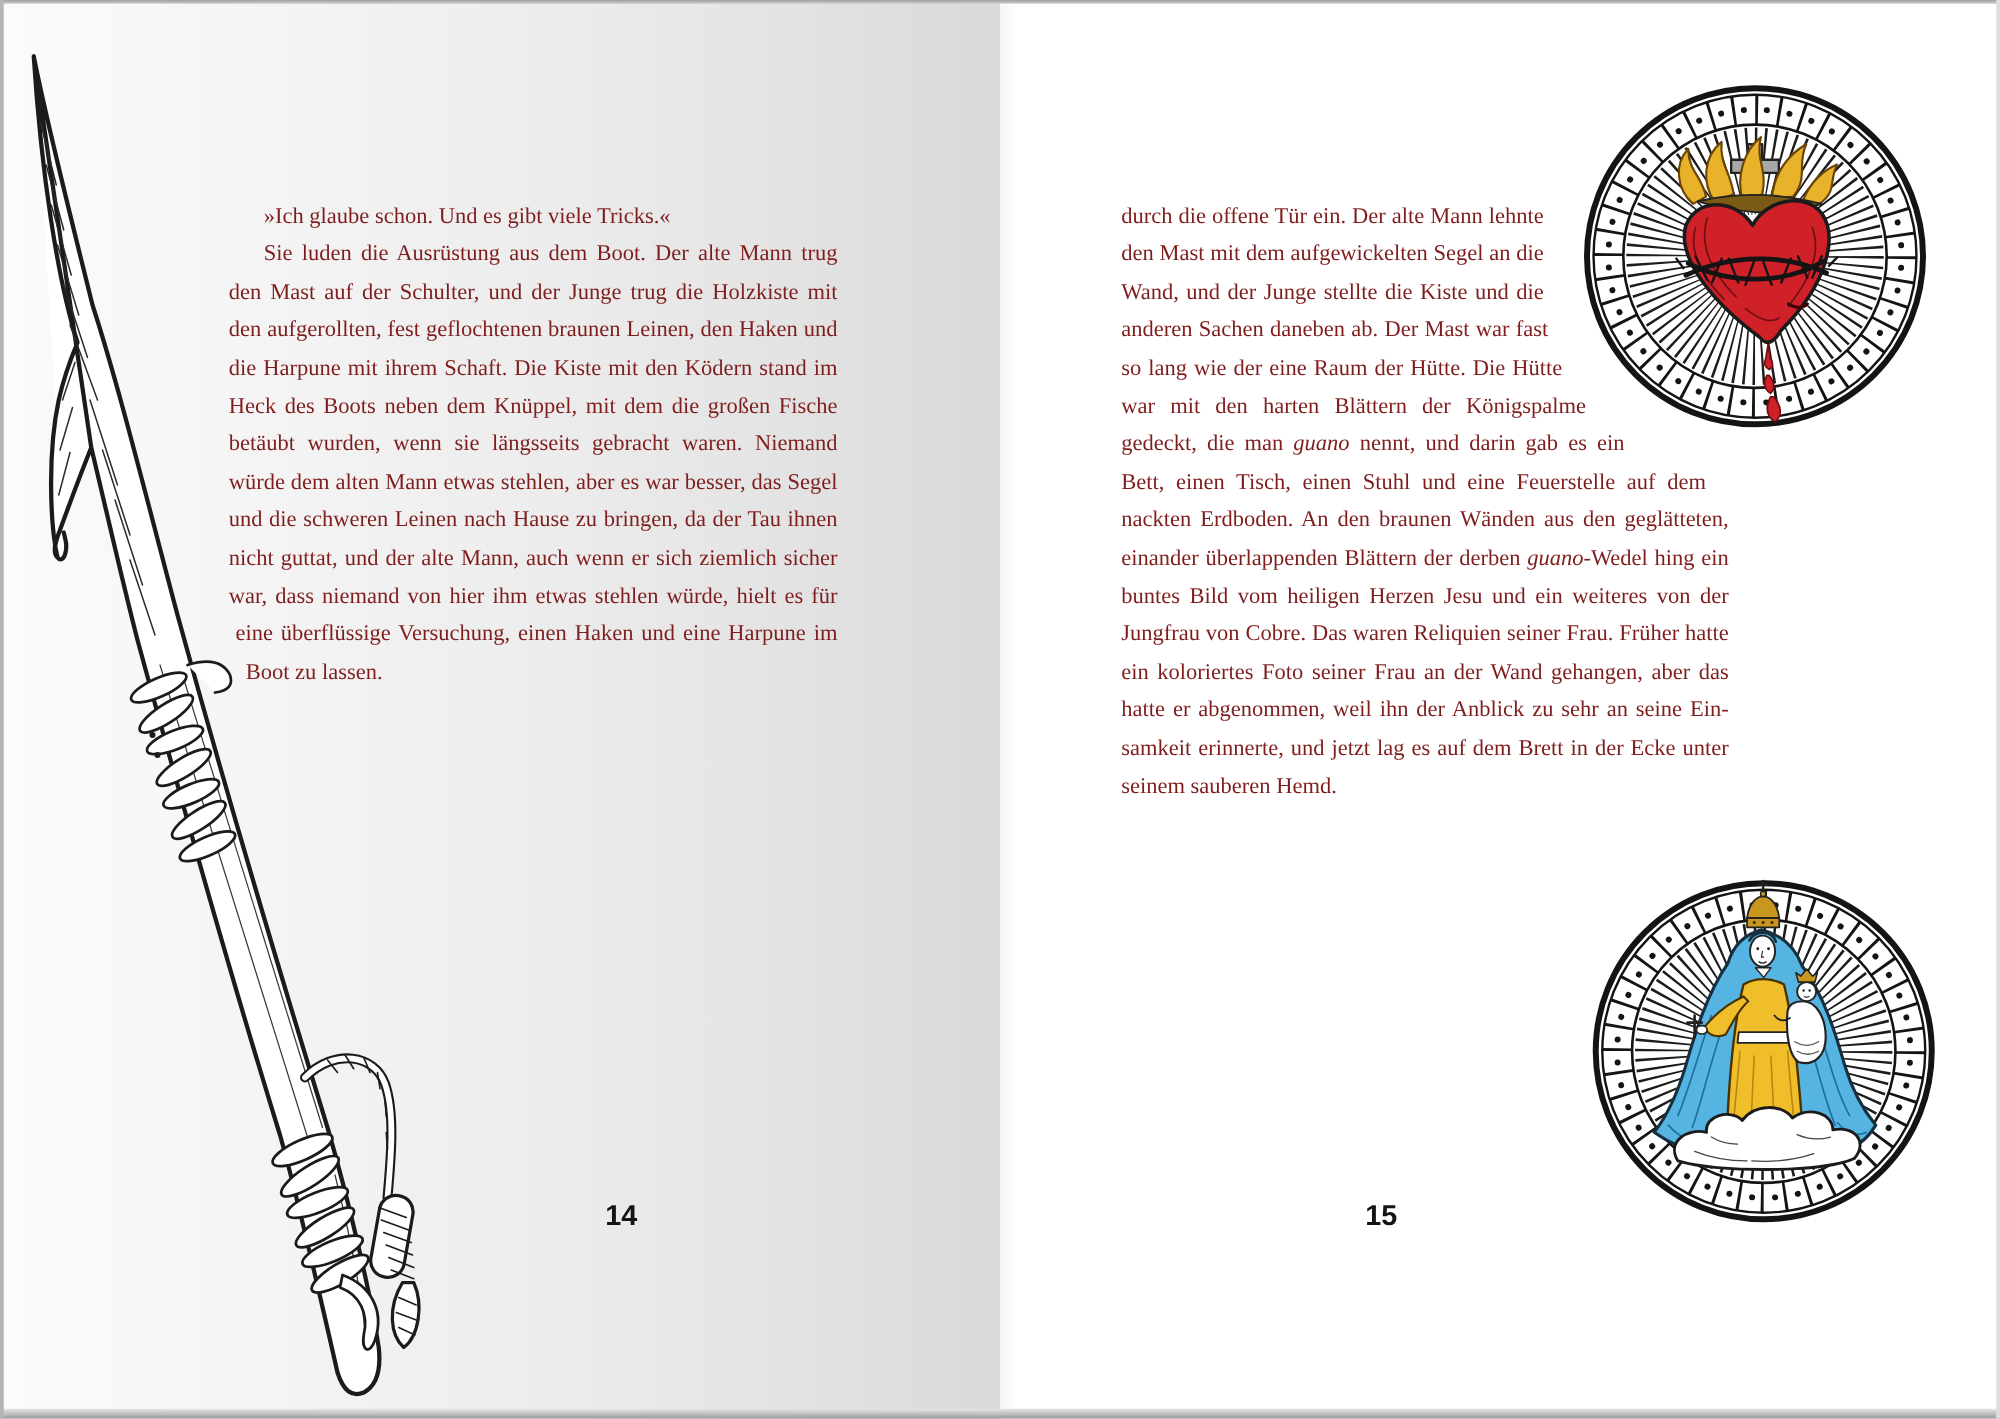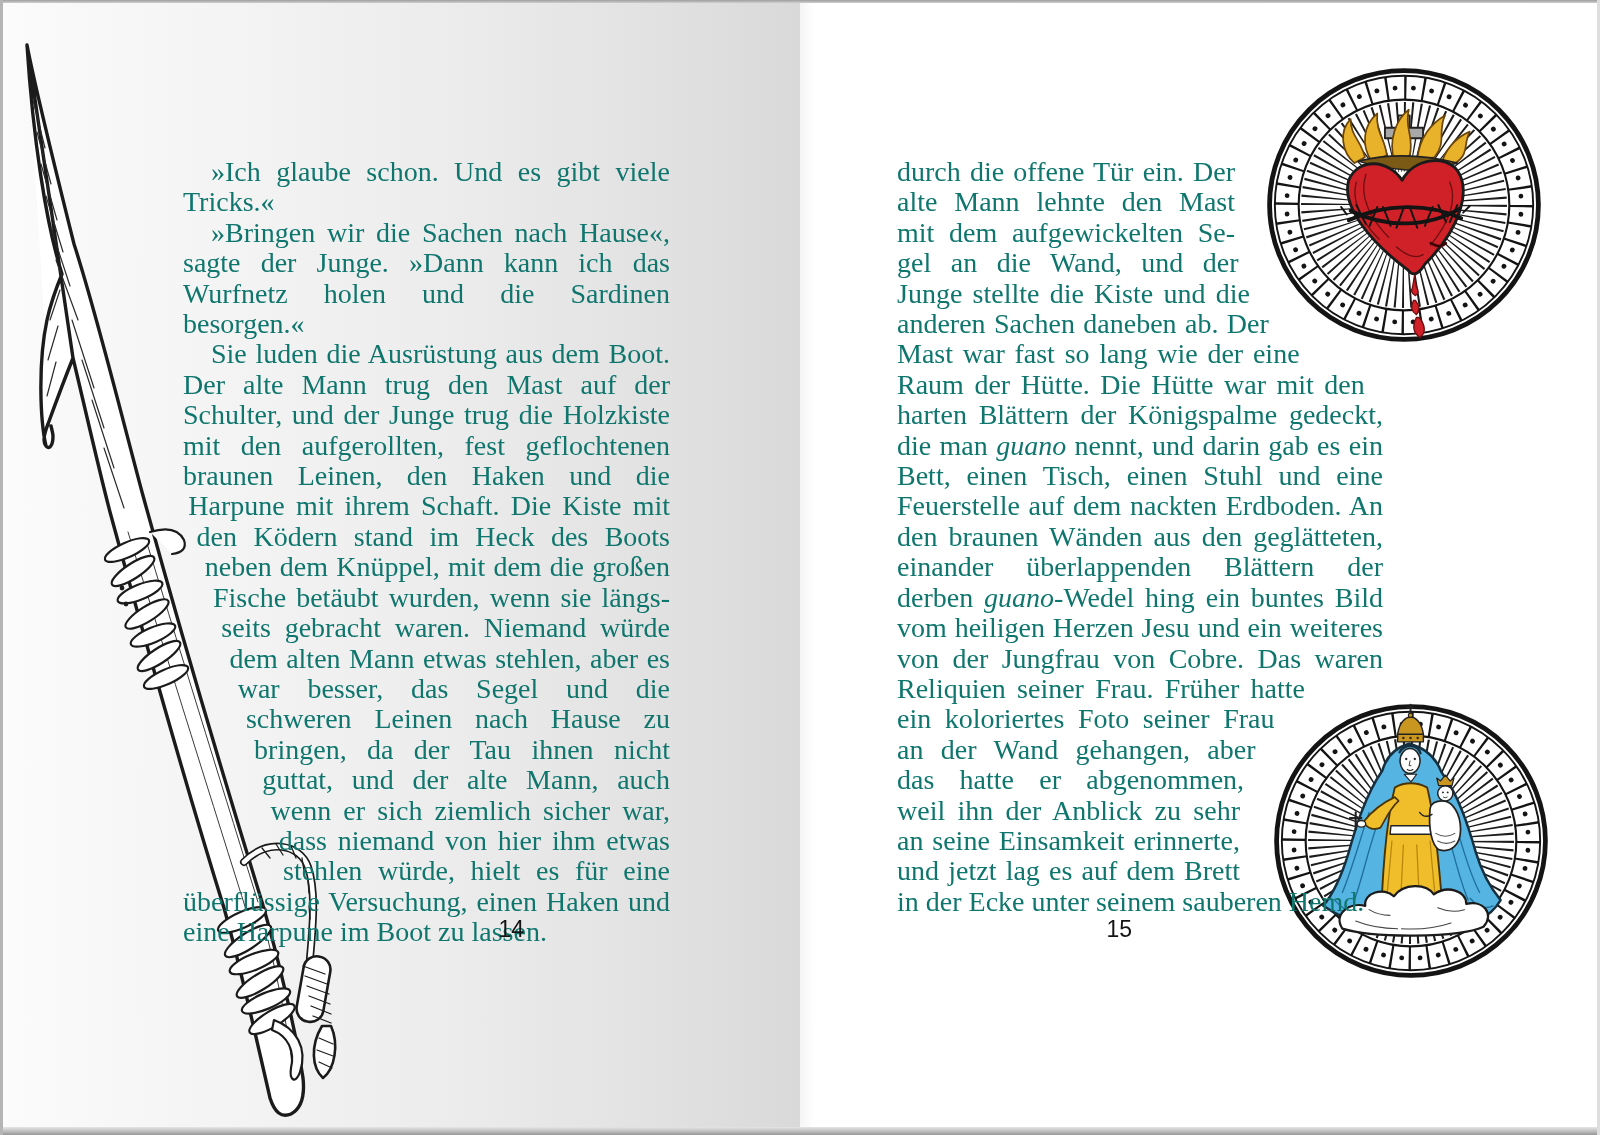--- a/index.html
+++ b/index.html
@@ -19,21 +19,21 @@
   }
   .edge-top{position:absolute;left:0;top:0;width:1600px;height:3px;
     background:linear-gradient(#9e9e9e,#cfcfcf);}
   .edge-bottom{position:absolute;left:0;top:1127px;width:1600px;height:8px;
     background:linear-gradient(#e6e6e6 0%,#bdbdbd 55%,#969696 100%);}
   .edge-left{position:absolute;left:0;top:0;width:3px;height:1135px;background:#b5b5b5;}
   .edge-right{position:absolute;left:1597px;top:0;width:3px;height:1135px;background:#dedede;}
 
   .textblock{
     position:absolute;top:157px;
-    font-size:28px;line-height:30.4px;color:#0f766e;
+    font-size:18px;line-height:30.4px;color:#7f1d1d;
     text-align:justify;hyphens:manual;
   }
   .textblock p{margin:0;padding:0;}
   .tb-left{left:183px;width:487px;}
   .tb-left p{text-indent:28px;}
   .tb-right{left:897px;width:486px;}
   .tb-right p{text-indent:0;}
   .it{font-style:italic;margin-top:48px;}
 
   
@@ -45,23 +45,23 @@
     float:right;width:148px;height:222px;
     shape-outside:circle(169px at 167px 48px);
   }
   .pusher{float:right;width:0;height:533px;}
   .virgin-spacer{
     float:right;clear:right;width:143px;height:175px;
     shape-outside:circle(173px at 171px 151px);
   }
 
   .folio{
-    position:absolute;top:916px;width:54px;text-align:right;
+    position:absolute;top:959px;width:54px;text-align:center;
     font-family:"Liberation Sans","DejaVu Sans",sans-serif;
-    font-weight:400;font-size:23px;color:#141414;
+    font-weight:700;font-size:23px;color:#141414;
   }
   .folio-left{left:470px;}
   .folio-right{left:1078px;}
 
   .illu{position:absolute;}
   .illu-harpoon{left:0;top:20px;}
   .illu-heart{left:1261px;top:62px;}
   .illu-virgin{left:1268px;top:698px;}
   svg{display:block;}
 </style>
@@ -303,21 +303,20 @@
         <path d="M-44,72 q10,6 22,6"></path>
           <path d="M28,70 q14,6 28,2"></path>
       </g>
     </g>
   </g>
 </svg>
 
 <div class="textblock tb-left">
   <div class="harpoon-spacer"></div>
   <p>»Ich glaube schon. Und es gibt viele Tricks.«</p>
-  <p>»Bringen wir die Sachen nach Hause«, sagte der Junge. »Dann kann ich das Wurfnetz holen und die Sardinen besorgen.«</p>
   <p>Sie luden die Aus­rüstung aus dem Boot. Der alte Mann trug den Mast auf der Schulter, und der Junge trug die Holzkiste mit den aufge­rollten, fest ge­floch­tenen braunen Leinen, den Haken und die Harpune mit ihrem Schaft. Die Kiste mit den Ködern stand im Heck des Boots neben dem Knüppel, mit dem die großen Fische betäubt wurden, wenn sie längs­seits gebracht waren. Niemand würde dem alten Mann et­was stehlen, aber es war besser, das Segel und die schweren Leinen nach Hause zu bringen, da der Tau ihnen nicht guttat, und der alte Mann, auch wenn er sich ziemlich sicher war, dass niemand von hier ihm etwas stehlen würde, hielt es für eine überflüs­sige Ver­suchung, einen Haken und eine Harpune im Boot zu lassen.</p>
 </div>
 
 <div class="textblock tb-right">
   <div class="heart-spacer"></div>
   <div class="pusher"></div>
   <div class="virgin-spacer"></div>
   <p><span>durch die offene Tür ein. Der alte Mann lehnte den Mast mit dem auf­gewickelten Se­gel an die Wand, und der Junge stellte die Kiste und die ande­ren Sachen daneben ab. Der Mast war fast so lang wie der eine Raum der Hütte. Die Hütte war mit den harten Blät­tern der Königs­palme gedeckt, die man </span><span class="it">guano</span><span> nennt, und darin gab es ein Bett, einen Tisch, ei­nen Stuhl und eine Feuer­stelle auf dem nack­ten Erdboden. An den braunen Wänden aus den geglätteten, einander über­lappenden Blättern der derben </span><span class="it">guano</span><span>-Wedel hing ein buntes Bild vom heiligen Herzen Jesu und ein weiteres von der Jungfrau von Cobre. Das waren Reli­quien seiner Frau. Früher hatte ein kolo­riertes Foto sei­ner Frau an der Wand gehangen, aber das hatte er abgenommen, weil ihn der Anblick zu sehr an seine Ein­samkeit erinnerte, und jetzt lag es auf dem Brett in der Ecke un­ter seinem sauberen Hemd.</span></p>
 </div>
 

